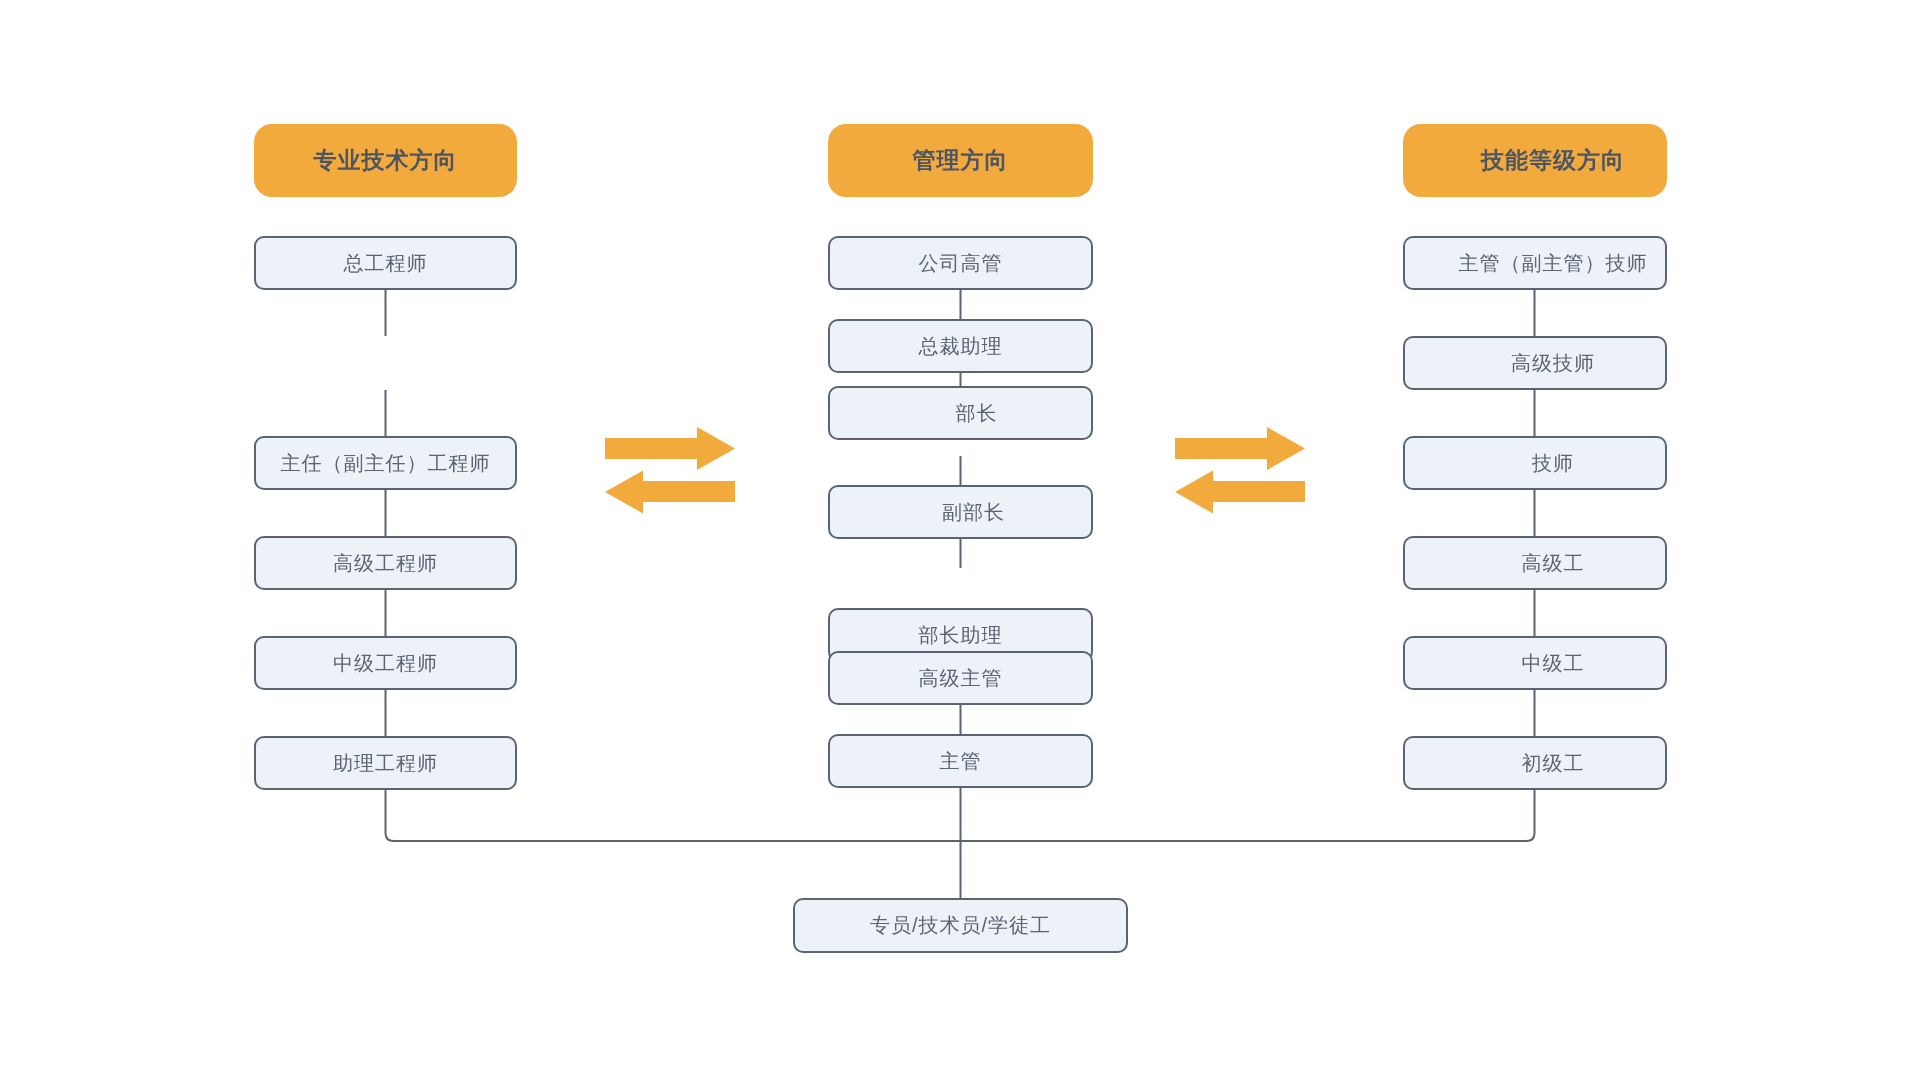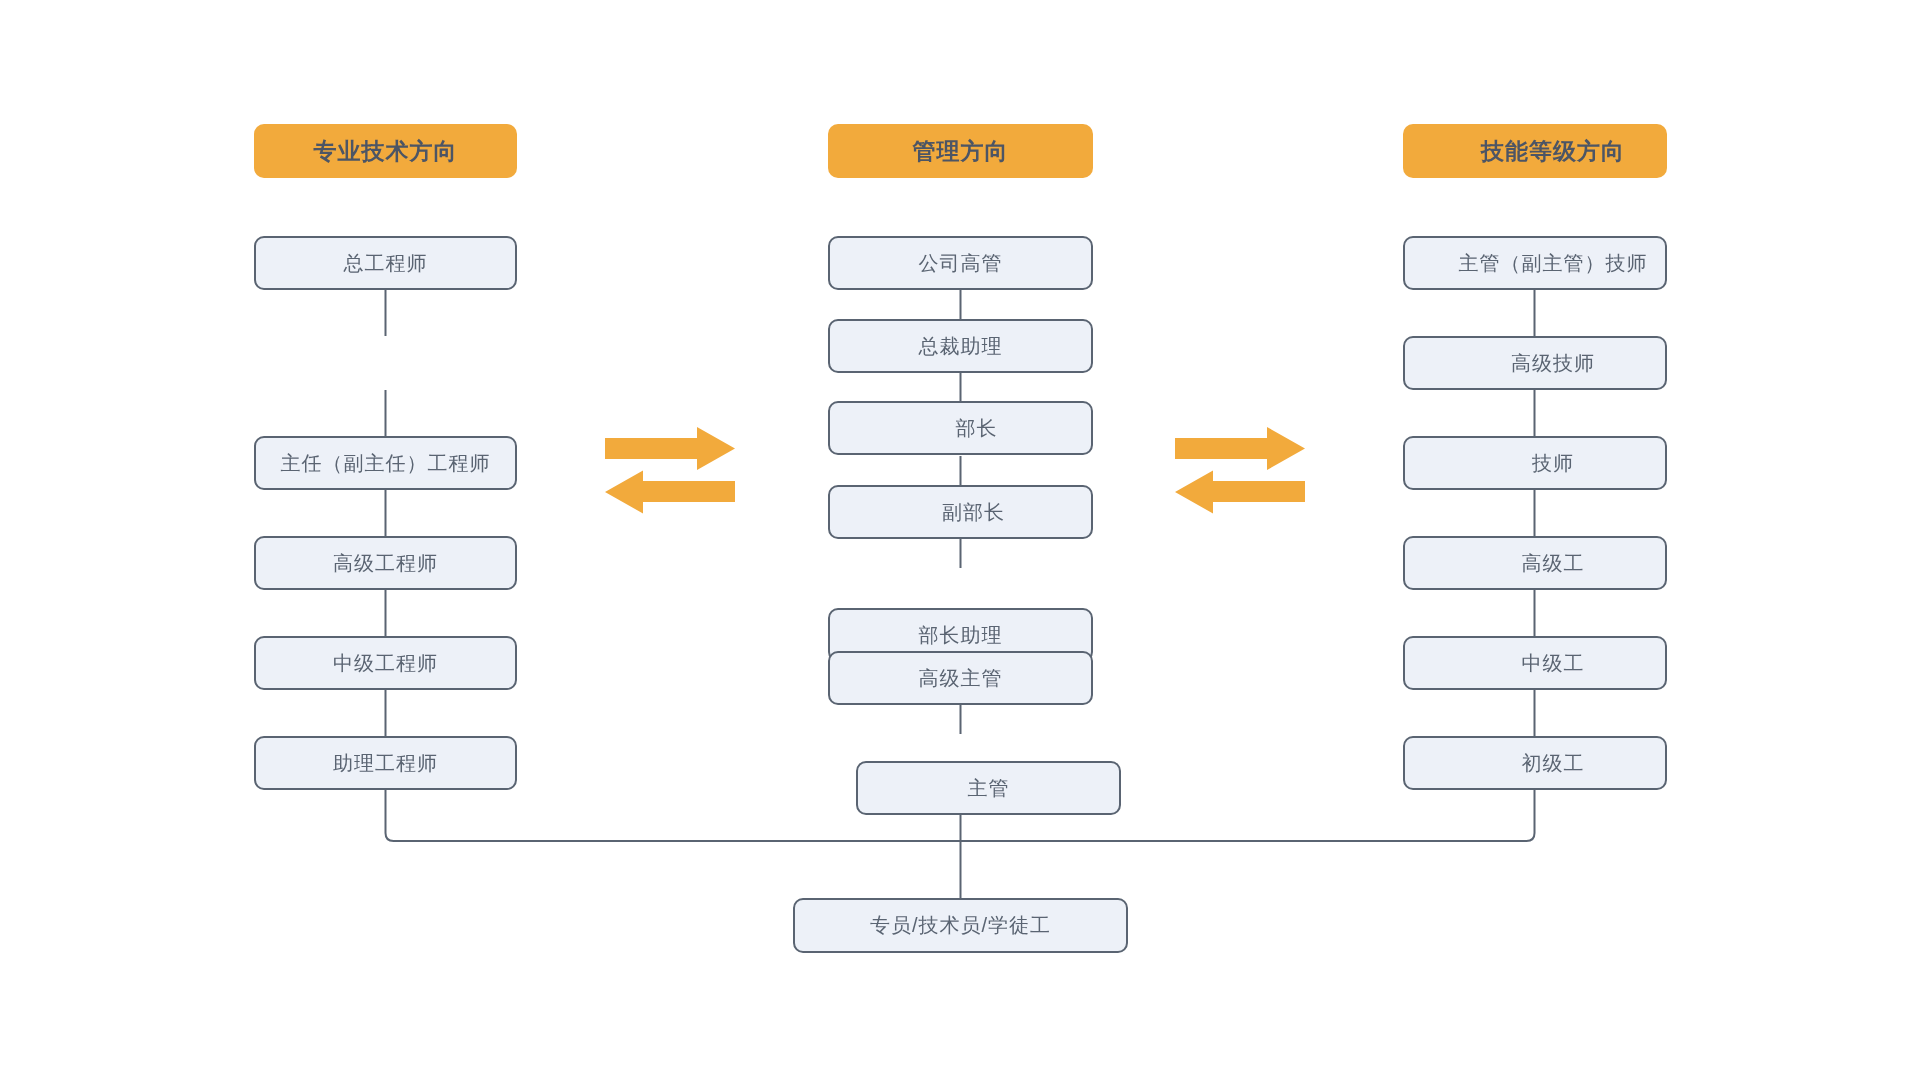--- a/index.html
+++ b/index.html
@@ -19,23 +19,23 @@
   }
   .connector-layer {
     position: absolute;
     left: 0; top: 0;
     width: 1920px; height: 1080px;
     pointer-events: none;
   }
   .hdr {
     position: absolute;
     box-sizing: border-box;
-    height: 54px;
+    height: 73px;
     background: var(--header-bg, #F2AA3C);
-    border-radius: 10px;
+    border-radius: 18px;
     display: flex;
     align-items: center;
     justify-content: center;
     font-size: 23px;
     font-weight: bold;
     color: var(--header-text, #4C5565);
     letter-spacing: 1px;
   }
   .node {
     position: absolute;
@@ -51,23 +51,23 @@
     color: var(--text, #5A6472);
     letter-spacing: 1px;
   }
   .col-a { left: 254px;  width: 263px; }
   .col-b { left: 828px;  width: 265px; }
   .col-c { left: 1403px; width: 264px; padding-left: 36px; }
 
   .a0 { top: 236px; } .a1 { top: 336px; } .a2 { top: 436px; }
   .a3 { top: 536px; } .a4 { top: 636px; } .a5 { top: 736px; }
 
-  .b0 { top: 236px; } .b1 { top: 319px; } .b2 { top: 401px; padding-left: 32px; }
+  .b0 { top: 236px; } .b1 { top: 319px; } .b2 { top: 386px; padding-left: 32px; }
   .b3 { top: 485px; padding-left: 26px; } .b4 { top: 592px; margin-top: 16px; } .b5 { top: 651px; }
-  .b6 { top: 761px; margin-left: 28px; }
+  .b6 { top: 734px; }
 
   .base-node {
     left: 793px; top: 898px; width: 335px; height: 55px;
   }
   .hdr-pos { top: 124px; }
 </style>
 </head>
 <body>
 
 <div class="canvas">

